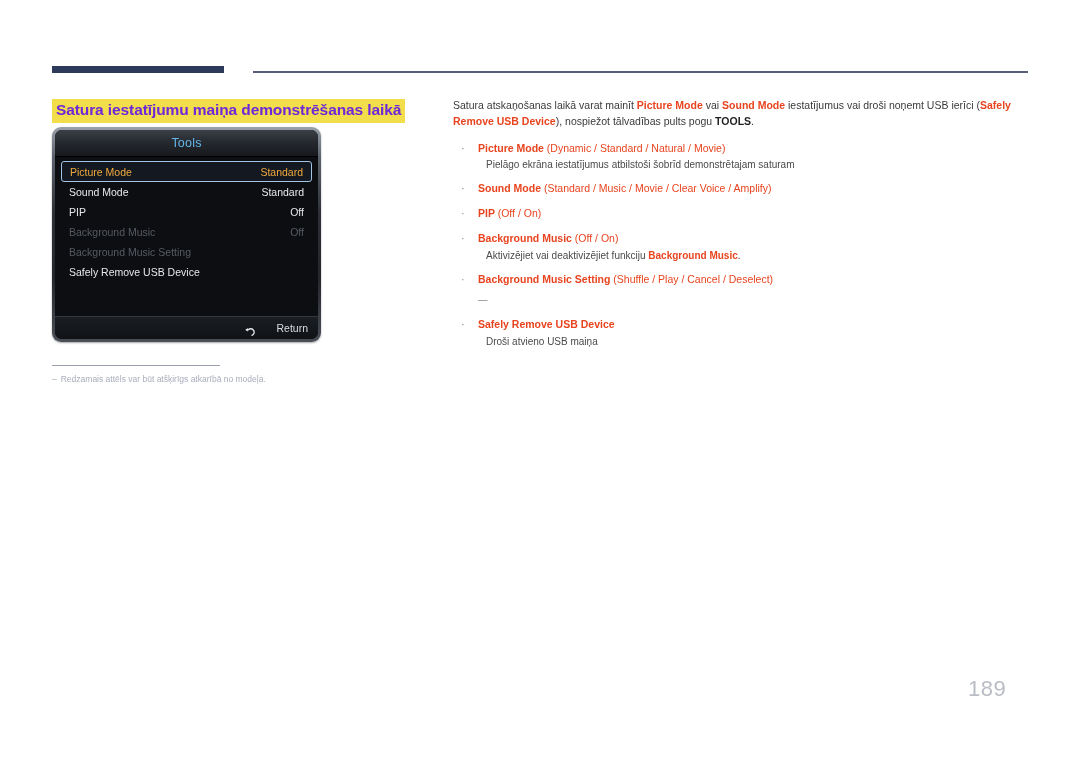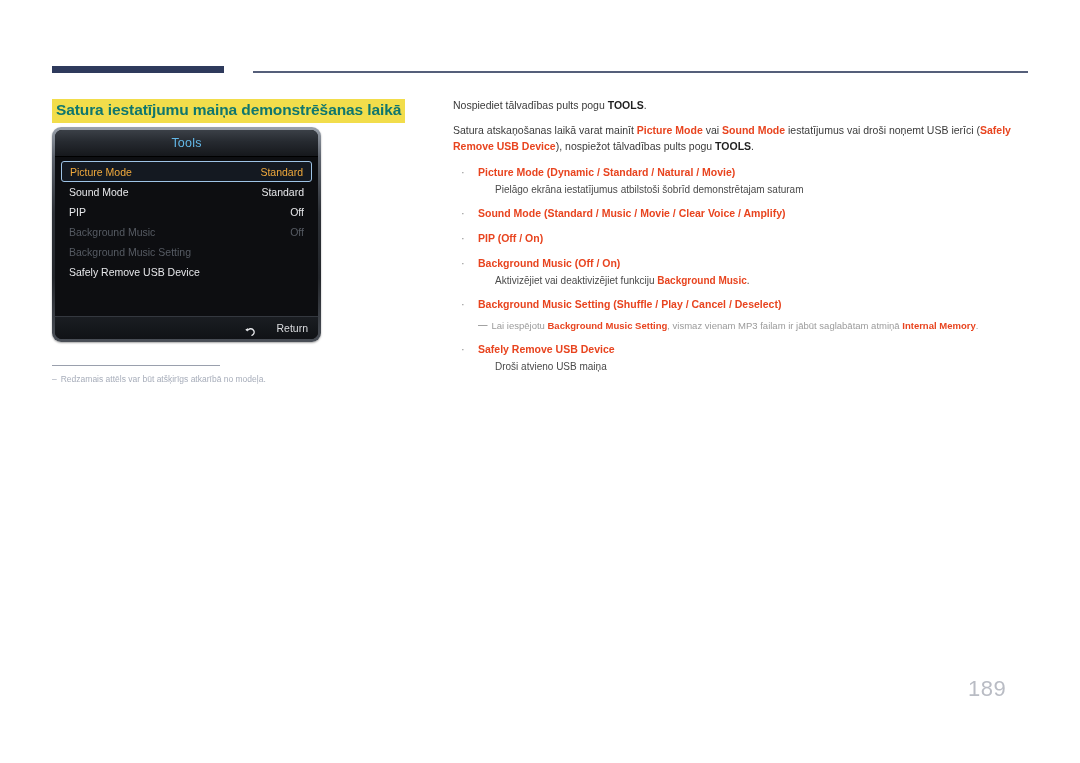--- a/index.html
+++ b/index.html
@@ -30,21 +30,21 @@
     width: 775px; height: 2px;
     background: #555f7a;
   }
 
   
   .section-title {
     position: absolute;
     left: 52px; top: 99px;
     padding: 1px 4px 2px 4px;
     background: #f2dd4b;
-    color: #0f766e;
+    color: #6d28d9;
     font-size: 15.5px;
     font-weight: bold;
     letter-spacing: -0.1px;
     white-space: nowrap;
     line-height: 1.35;
   }
 
   
   .tv-panel {
     position: absolute;
@@ -172,23 +172,23 @@
     line-height: 1.45;
     padding-left: 8px;
   }
   .bullet-head {
     flex: 1 1 auto;
     font-size: 10.5px;
     line-height: 1.45;
     color: #e8441f;
     font-weight: bold;
   }
-  .bullet-head .sep { color: #e8441f; font-weight: bold; }
+  .bullet-head .sep { color: #e8441f; font-weight: normal; }
   .bullet-desc {
-    margin-left: 42px;
+    margin-left: 33px;
     font-size: 10px;
     color: #4a4a4a;
     line-height: 1.5;
     padding-top: 1px;
   }
   .subnote {
     margin-left: 25px;
     margin-top: 6px;
     margin-bottom: 6px;
     font-size: 9.5px;
@@ -280,23 +280,20 @@
   </div>
 
   <div class="foot-rule"></div>
   <div class="foot-note">
     <span class="foot-dash">–</span>
     <span>Redzamais attēls var būt atšķirīgs atkarībā no modeļa.</span>
   </div>
 
   <div class="rcol">
 
-    <div class="para">
-      <span>Nospiediet tālvadības pults pogu </span><span class="bk">TOOLS</span><span>.</span>
-    </div>
 
     <div class="para tight">
       <span>Satura atskaņošanas laikā varat mainīt </span><span class="hl">Picture Mode</span><span> vai </span><span class="hl">Sound Mode</span><span> iestatījumus vai droši noņemt USB ierīci (</span><span class="hl">Safely Remove USB Device</span><span>), nospiežot tālvadības pults pogu </span><span class="bk">TOOLS</span><span>.</span>
     </div>
 
     <div class="bullets">
 
       <div class="bullet-item">
         <div class="bullet-line">
           <span class="bullet-dot">·</span>
@@ -344,21 +341,20 @@
       <div class="bullet-item">
         <div class="bullet-line">
           <span class="bullet-dot">·</span>
           <span class="bullet-head">
             <span>Background Music Setting</span>
             <span class="sep">(Shuffle / Play / Cancel / Deselect)</span>
           </span>
         </div>
         <div class="subnote">
           <span class="subnote-dash">—</span>
-          <span><span>Lai iespējotu </span><span class="hl-strong">Background Music Setting</span><span>, vismaz vienam MP3 failam ir jābūt saglabātam atmiņā </span><span class="hl-strong">Internal Memory</span><span>.</span></span>
         </div>
       </div>
 
       <div class="bullet-item">
         <div class="bullet-line">
           <span class="bullet-dot">·</span>
           <span class="bullet-head">
             <span>Safely Remove USB Device</span>
             <span class="sep"></span>
           </span>

